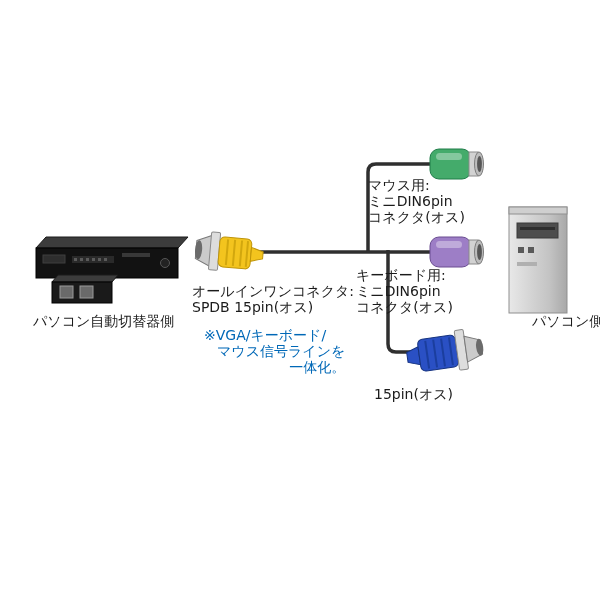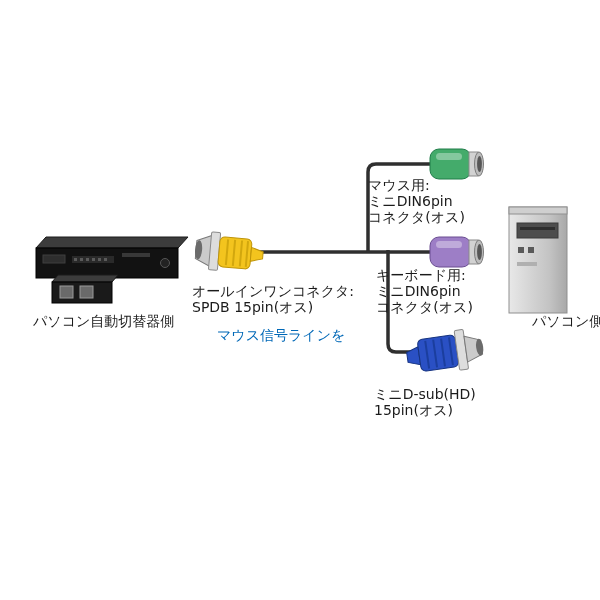--- a/index.html
+++ b/index.html
@@ -113,35 +113,36 @@
   </svg>
 
   <div class="label" style="left:33px; top:313px;text-align:center;">パソコン自動切替器側</div>
 
   <div class="label" style="left:192px; top:283px;">
     <div>オールインワンコネクタ:</div>
     <div>SPDB 15pin(オス)</div>
   </div>
 
   <div class="label note" style="left:204px; top:327px;">
+    <div>※VGA/キーボード/</div>
     <div class="indent">マウス信号ラインを</div>
+    <div class="indent">一体化。</div>
   </div>
 
   <div class="label" style="left:368px; top:177px;">
     <div>マウス用:</div>
     <div>ミニDIN6pin</div>
     <div>コネクタ(オス)</div>
   </div>
 
-  <div class="label" style="left:376px; top:267px;">
+  <div class="label" style="left:356px; top:267px;">
     <div>キーボード用:</div>
     <div>ミニDIN6pin</div>
     <div>コネクタ(オス)</div>
   </div>
 
   <div class="label" style="left:374px; top:386px;">
-    <div>ミニD-sub(HD)</div>
     <div>15pin(オス)</div>
   </div>
 
   <div class="label" style="left:506px; top:313px;margin-left:26px;">パソコン側</div>
 
 </div>
 
 </body></html>

